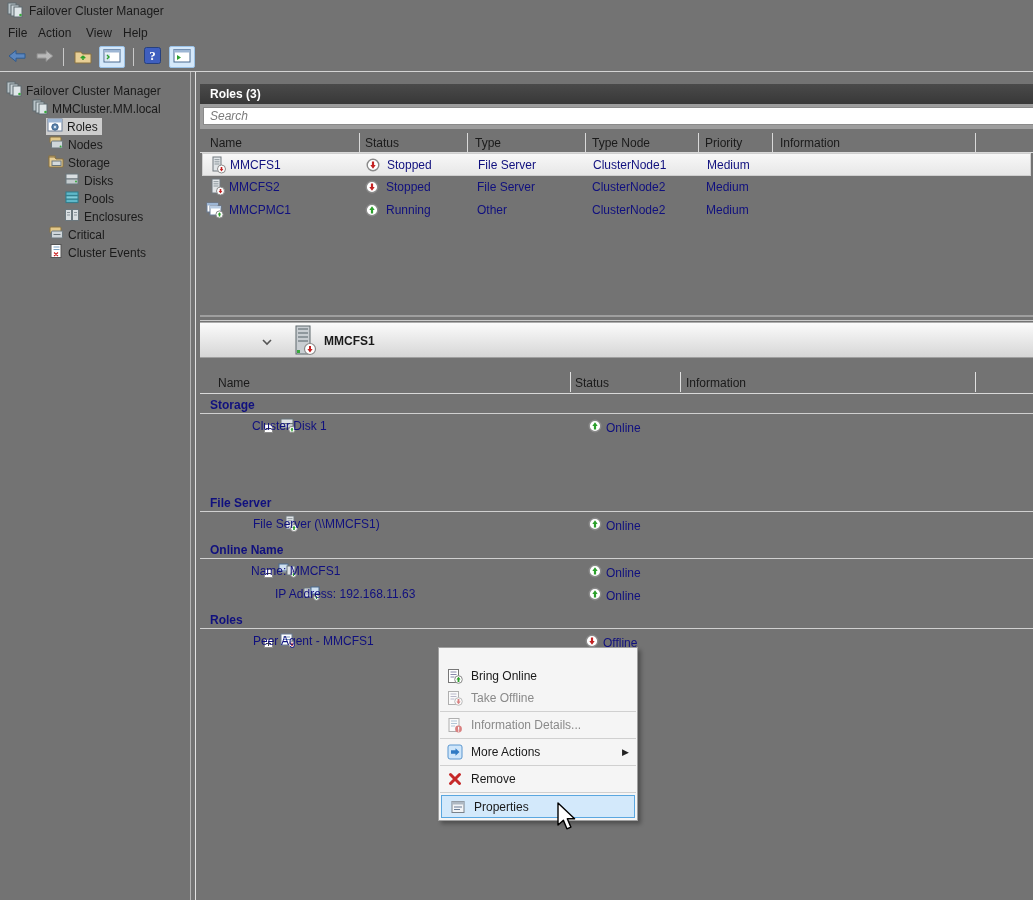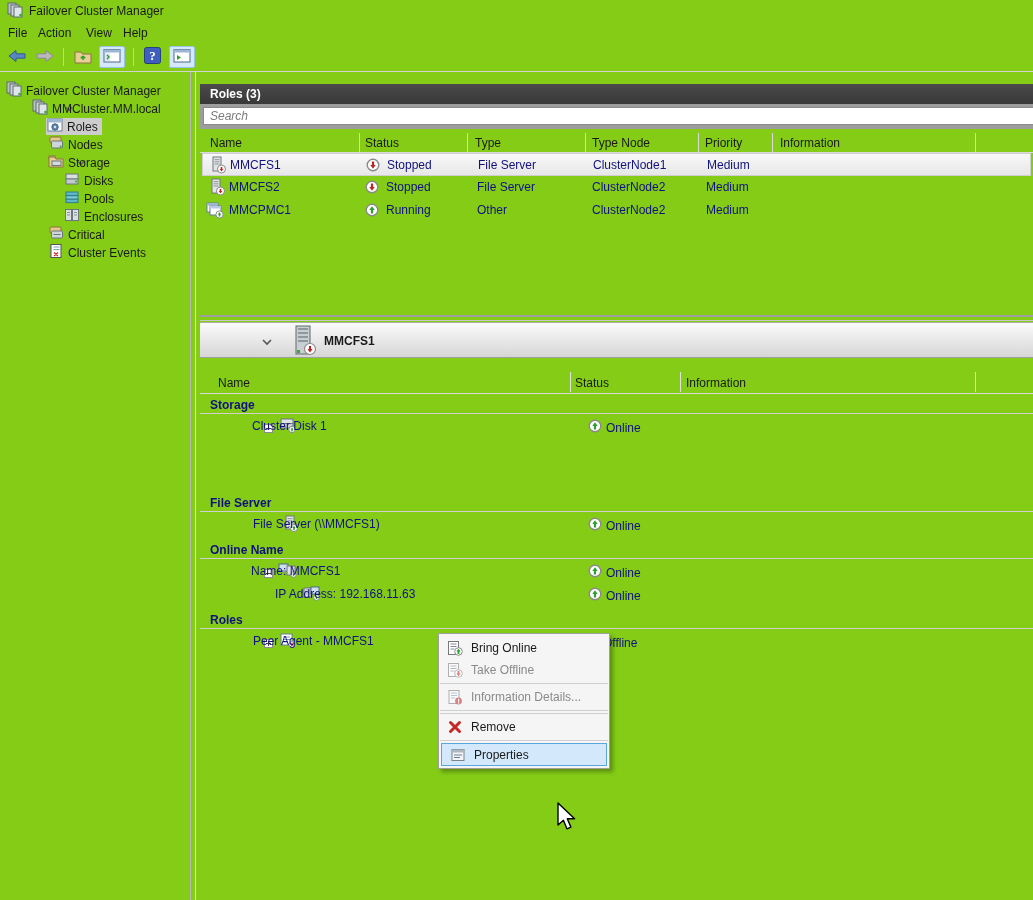--- a/index.html
+++ b/index.html
@@ -1,16 +1,16 @@
 <!DOCTYPE html>
 <html><head>
 <meta charset="utf-8">
 <style>
   html,body{margin:0;padding:0;background:#fff;}
-  #root{position:relative;width:1033px;height:900px;background:#84cc16;overflow:hidden;
+  #root{position:relative;width:1033px;height:900px;background:#737373;overflow:hidden;
         font-family:"Liberation Sans", sans-serif;font-size:12px;color:#1a1a1a;}
   .a{position:absolute;padding-left:48px;}
   .navy{color:#10107e;}
   .hline{position:absolute;height:1px;background:#d4d4d4;}
   .vline{position:absolute;width:1px;background:#c8c8c8;}
   
   .titlebar{left:0;top:0;width:1033px;height:22px;display:flex;align-items:center;gap:6px;padding-left:7px;box-sizing:border-box;}
   .menubar{left:0;top:22px;width:1033px;height:22px;}
   .menuitem{position:absolute;top:3px;height:17px;line-height:17px;padding:0 4px;cursor:default;}
   .toolbar{left:0;top:44px;width:1033px;height:27px;}
@@ -36,21 +36,21 @@
   .dcolhead{position:absolute;top:375px;height:17px;line-height:17px;}
   .dcolsep{position:absolute;top:372px;width:1px;height:20px;background:#e0e0e0;}
   .sechead{position:absolute;left:210px;font-weight:bold;}
   .secline{position:absolute;left:200px;width:833px;height:1px;background:#d0d0d0;}
   .drow{position:absolute;left:200px;width:833px;height:23px;}
   .dtext{position:absolute;top:4px;white-space:nowrap;}
   .status{position:absolute;left:388px;top:4px;display:flex;align-items:center;gap:4px;}
   .capbar{position:absolute;left:81px;top:18px;width:337px;height:11px;border:1px solid #8f8f8f;background:#fff;box-sizing:border-box;}
   .capfill{height:100%;background:linear-gradient(#7fc3e0,#3f86b8);}
   
-  .cmenu{left:438px;top:633px;width:172px;background:#f5f5f5;border:1px solid #a0a0a0;box-shadow:3px 3px 4px rgba(0,0,0,.3);box-sizing:border-box;padding:3px 0 2px 0;}
+  .cmenu{left:438px;top:647px;width:200px;background:#f5f5f5;border:1px solid #a0a0a0;box-shadow:3px 3px 4px rgba(0,0,0,.3);box-sizing:border-box;padding:17px 0 2px 0;}
   .mitem{position:relative;height:22px;display:flex;align-items:center;}
   .mitem .micon{width:32px;display:flex;justify-content:center;flex:0 0 32px;}
   .mitem .mlabel{flex:1;}
   .mitem.disabled .mlabel{color:#8a8a8a;}
   .mitem.disabled .micon{opacity:.55;}
   .msep{height:1px;background:#d0d0d0;margin:2px 1px;}
   .mitem.hl{height:23px;margin:0 2px;background:#d3e9fb;border:1px solid #5aa7e0;box-sizing:border-box;}
   .subarrow{position:absolute;right:8px;top:6px;font-size:9px;color:#222;}
 </style>
 </head>
@@ -463,20 +463,30 @@
             <rect x="2" y="1.5" width="10" height="13" fill="#fff" stroke="#777"></rect>
             <path d="M4 4h6M4 6.5h6M4 9h4" stroke="#7aa0c0"></path>
             <circle cx="11.5" cy="12" r="3.4" fill="#c32222"></circle>
             <rect x="11" y="9.8" width="1.2" height="3" fill="#fff"></rect>
             <rect x="11" y="13.4" width="1.2" height="1.2" fill="#fff"></rect>
           </svg>
         </span>
       <span class="mlabel">Information Details...</span>
     </div>
     <div class="msep"></div>
+    <div class="mitem">
+      <span class="micon">
+          <svg width="16" height="16">
+            <rect x="1" y="1" width="14" height="14" rx="2" fill="#cfe6fa" stroke="#5a96cf"></rect>
+            <path d="M4 6.3h4.5V4.2L12.5 8 8.5 11.8V9.7H4Z" fill="#2f7ac4"></path>
+          </svg>
+        </span>
+      <span class="mlabel">More Actions</span>
+      <span class="subarrow">▶</span>
+    </div>
     <div class="msep"></div>
     <div class="mitem">
       <span class="micon">
           <svg width="16" height="16">
             <path d="M3.5 3.5 L12.5 12.5 M12.5 3.5 L3.5 12.5" stroke="#c62828" stroke-width="3" stroke-linecap="round"></path>
           </svg>
         </span>
       <span class="mlabel">Remove</span>
     </div>
     <div class="msep"></div>

